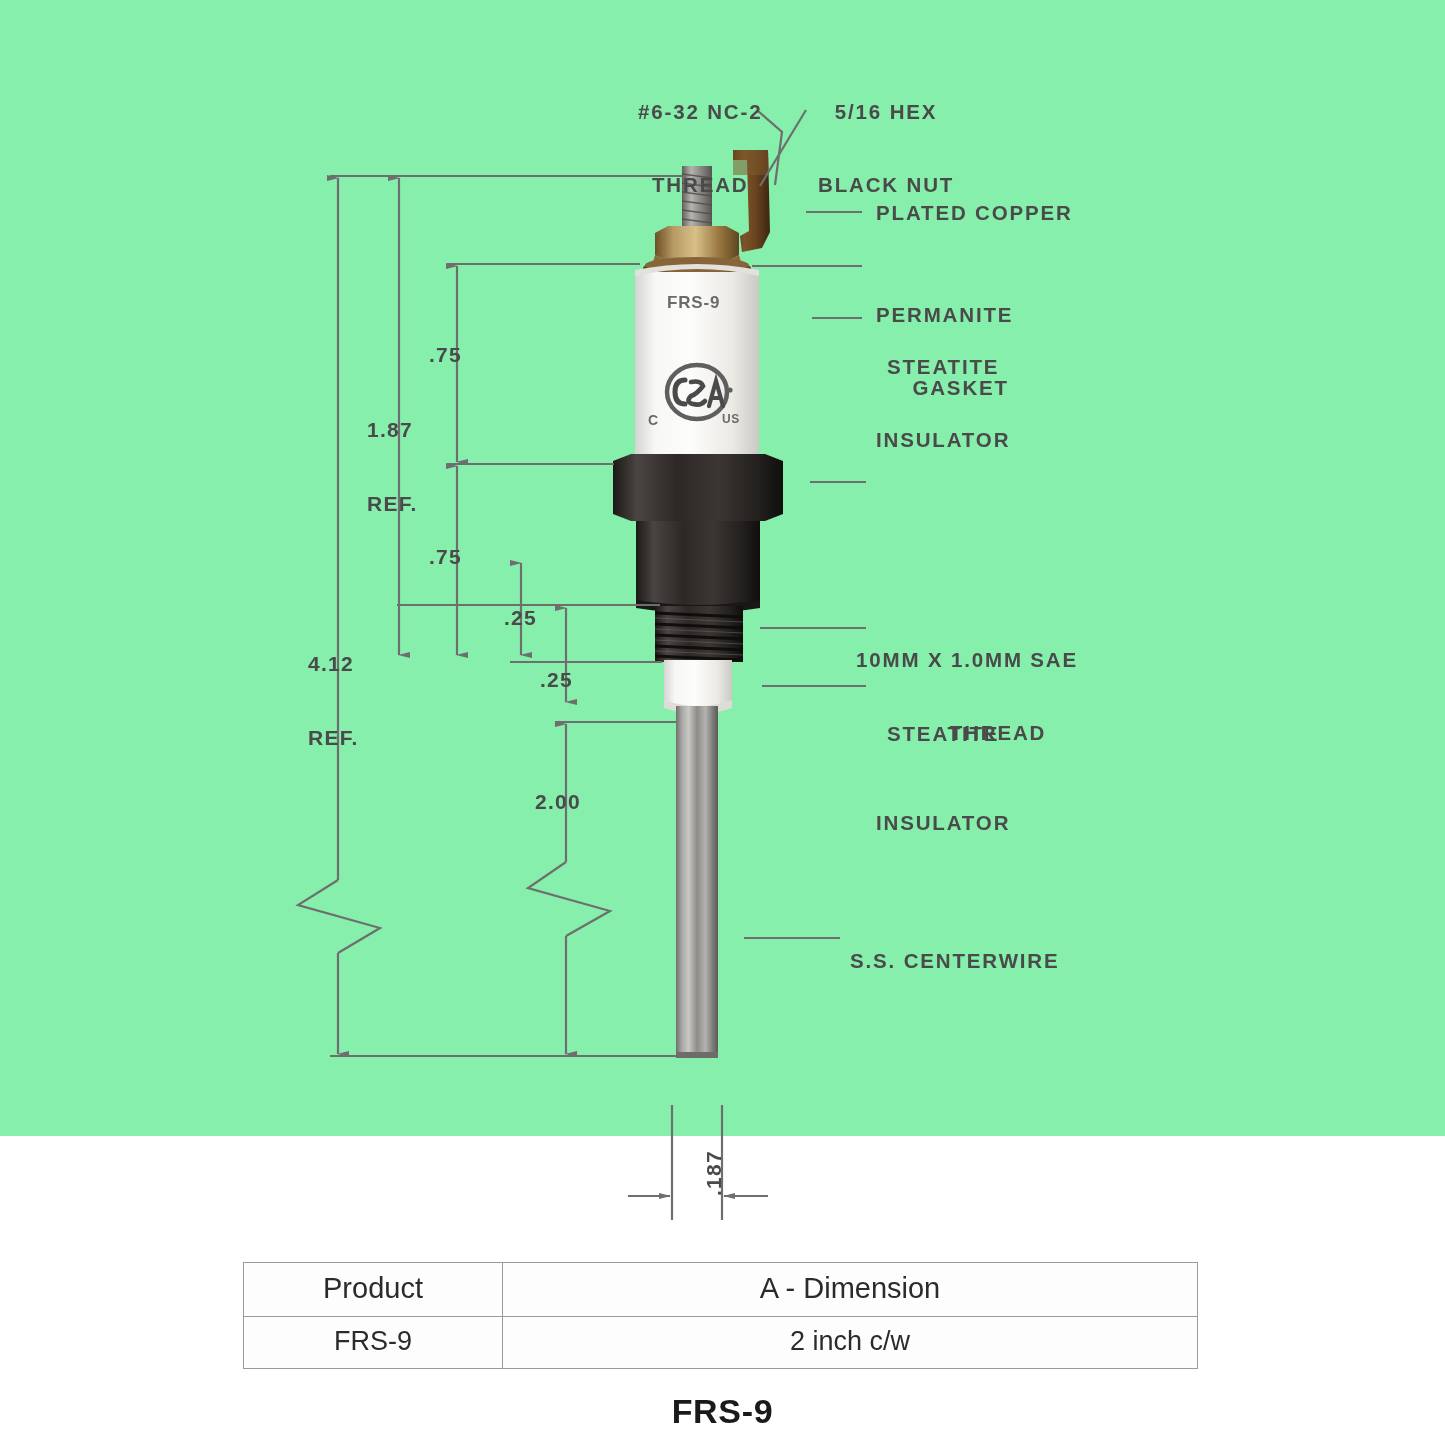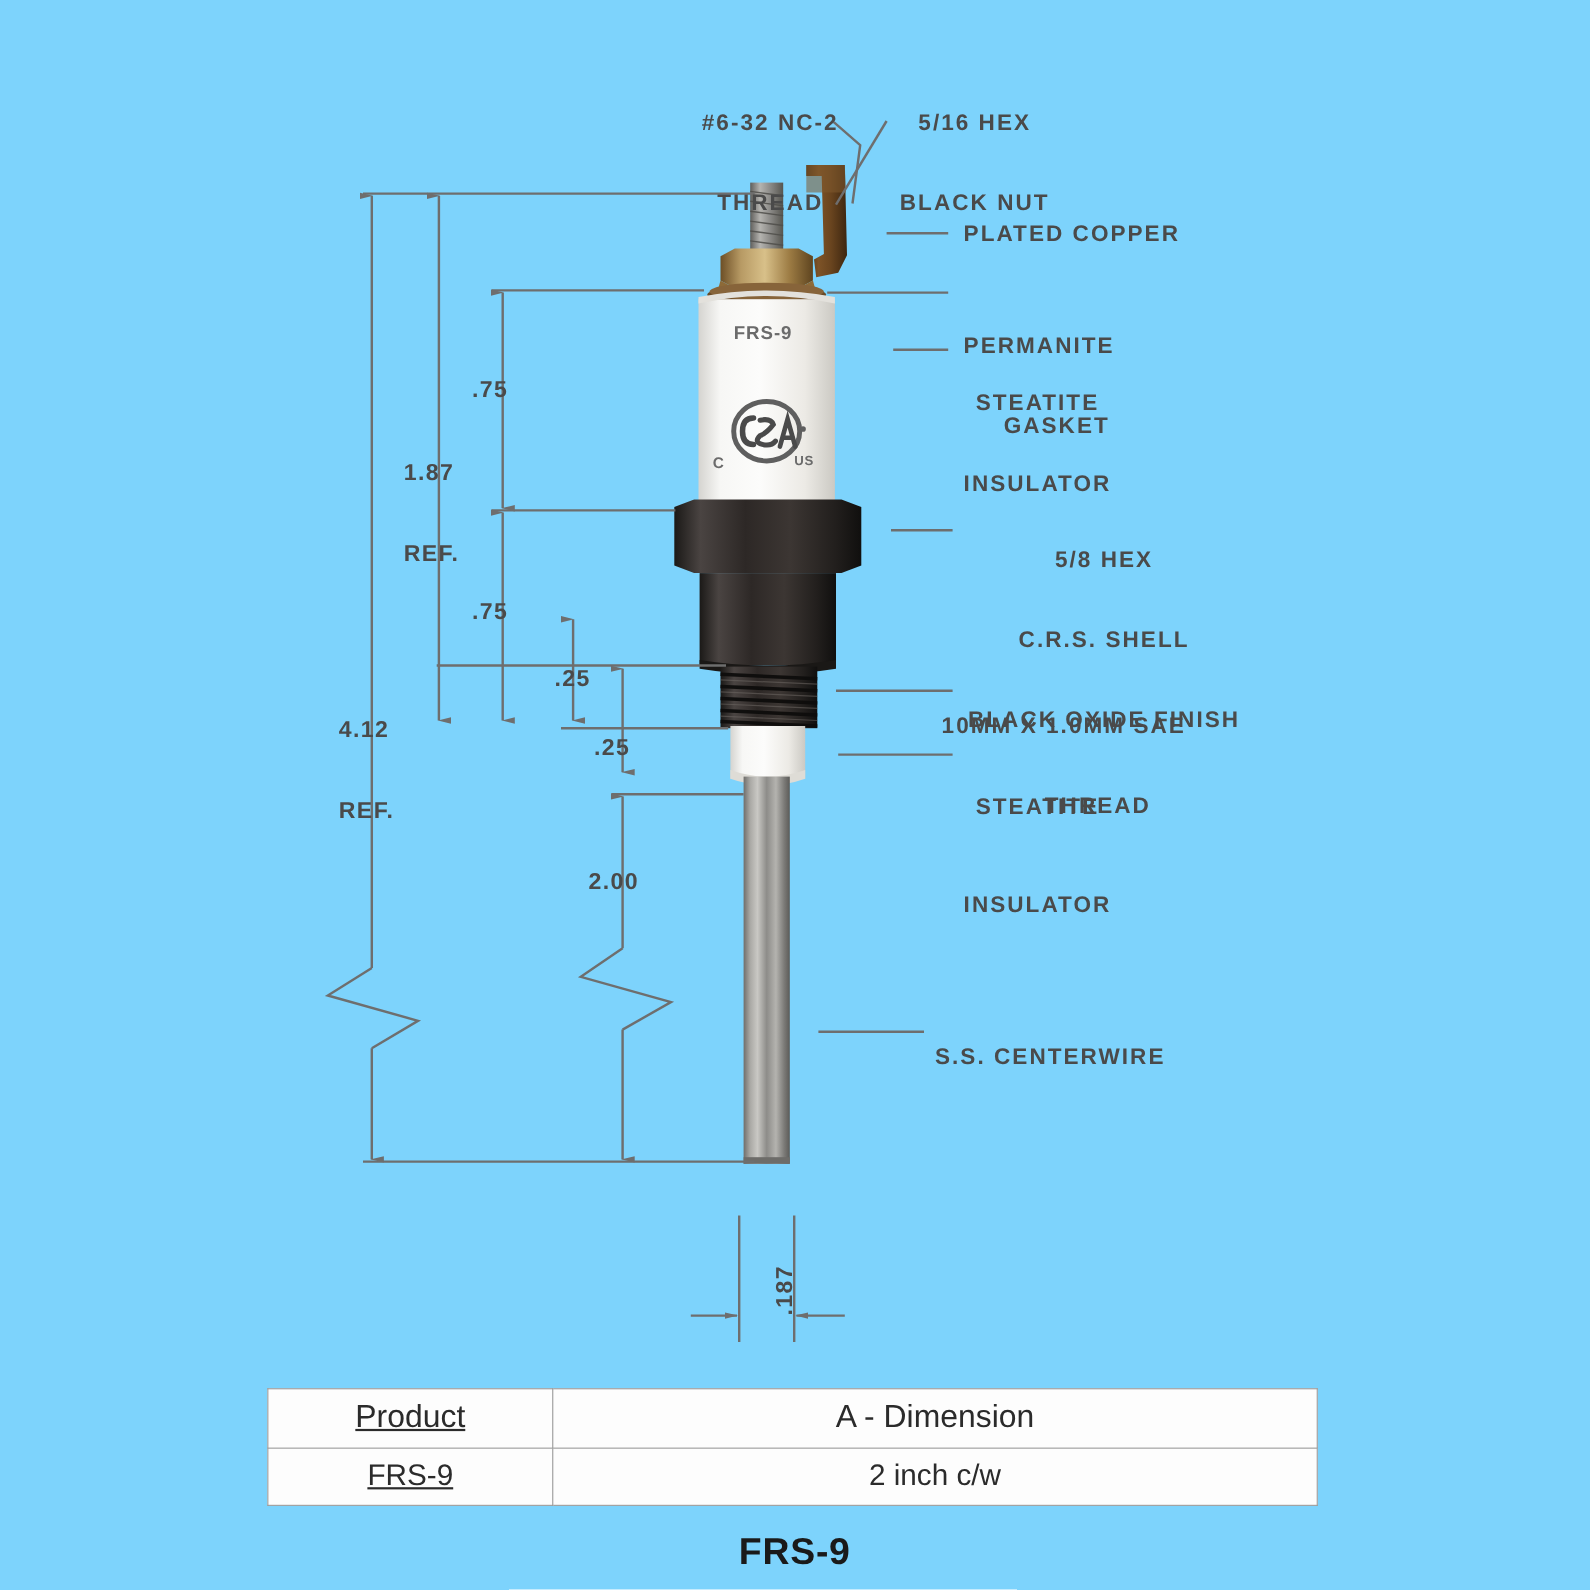--- a/index.html
+++ b/index.html
@@ -10,22 +10,22 @@
   body {
     font-family: "Liberation Sans", sans-serif;
     width: 1445px;
     height: 1445px;
     position: relative;
     overflow: hidden;
   }
   #stage {
     position: relative;
     width: 1445px;
-    height: 1445px;
-    background: #7dd3fc;
+    height: 1136px;
+    background: #86efac;
   }
   svg#drawing {
     position: absolute;
     left: 0;
     top: 0;
     width: 1445px;
     height: 1445px;
     display: block;
   }
   
@@ -74,21 +74,21 @@
   }
   .spec-table td {
     border: 1px solid #9a9a9a;
     text-align: center;
     font-family: "Liberation Sans", sans-serif;
     color: #2b2b2b;
     padding: 9px 4px 11px 4px;
   }
   .spec-table .hdr td { font-size: 29px; }
   .spec-table .row td { font-size: 27px; }
-  .spec-table .col-product { width: 250px; text-decoration: underline; }
+  .spec-table .col-product { width: 250px; }
   .caption {
     position: absolute;
     left: 0;
     top: 1392px;
     width: 1445px;
     text-align: center;
     font-family: "Liberation Sans", sans-serif;
     font-size: 34px;
     font-weight: 700;
     color: #1a1a1a;
@@ -295,25 +295,20 @@
   <div class="callout" style="left:876px; top:255px;">
     <div>PERMANITE</div>
     <div style="margin-left:32px;">GASKET</div>
   </div>
 
   <div class="callout" style="left:876px; top:307px;">
     <div>STEATITE</div>
     <div>INSULATOR</div>
   </div>
 
-  <div class="callout" style="left:880px; top:449px;">
-    <div>5/8 HEX</div>
-    <div>C.R.S. SHELL</div>
-    <div>BLACK OXIDE FINISH</div>
-  </div>
 
   <div class="callout" style="left:856px; top:600px;">
     <div>10MM X 1.0MM SAE</div>
     <div style="margin-left:62px;">THREAD</div>
   </div>
 
   <div class="callout" style="left:876px; top:674px;">
     <div>STEATITE</div>
     <div style="margin-top:16px;">INSULATOR</div>
   </div>

